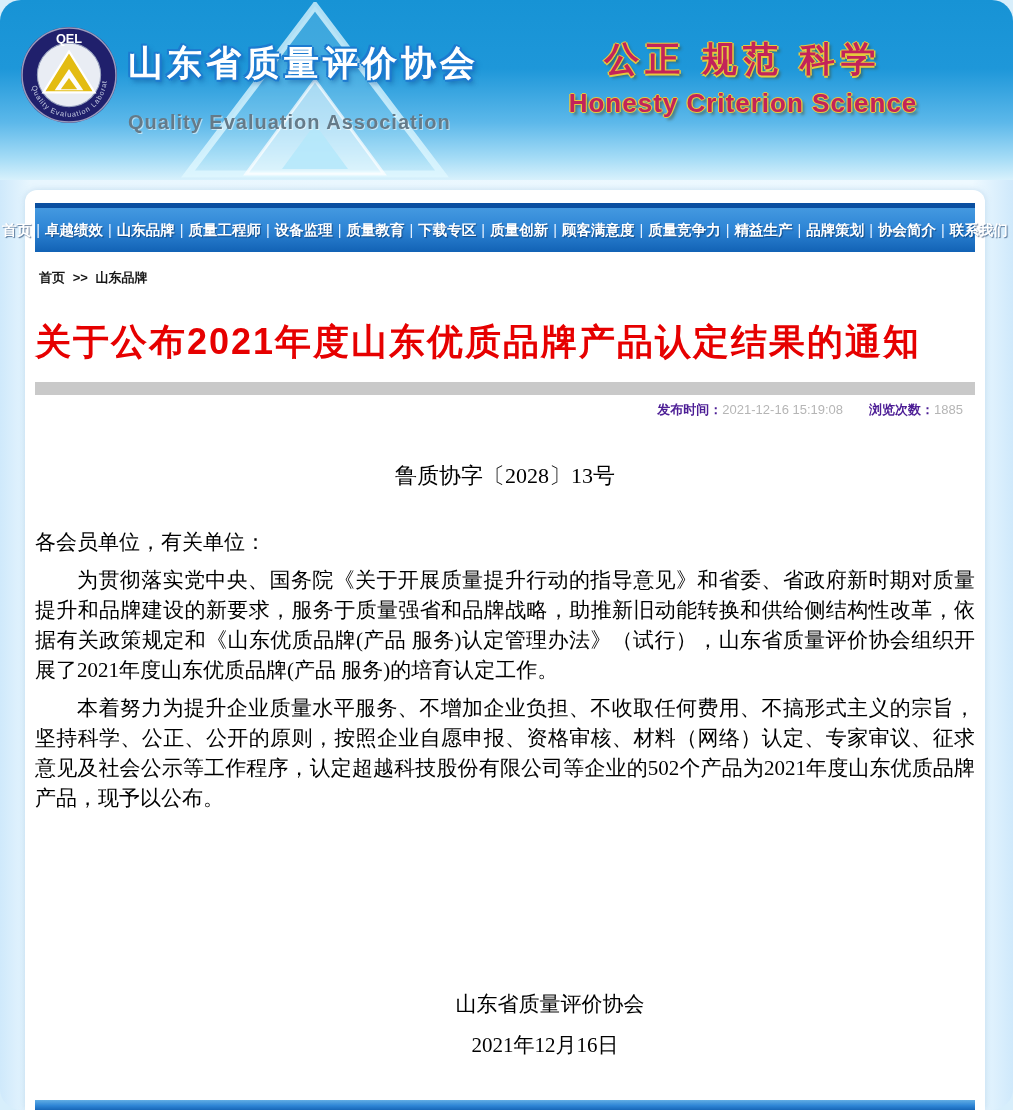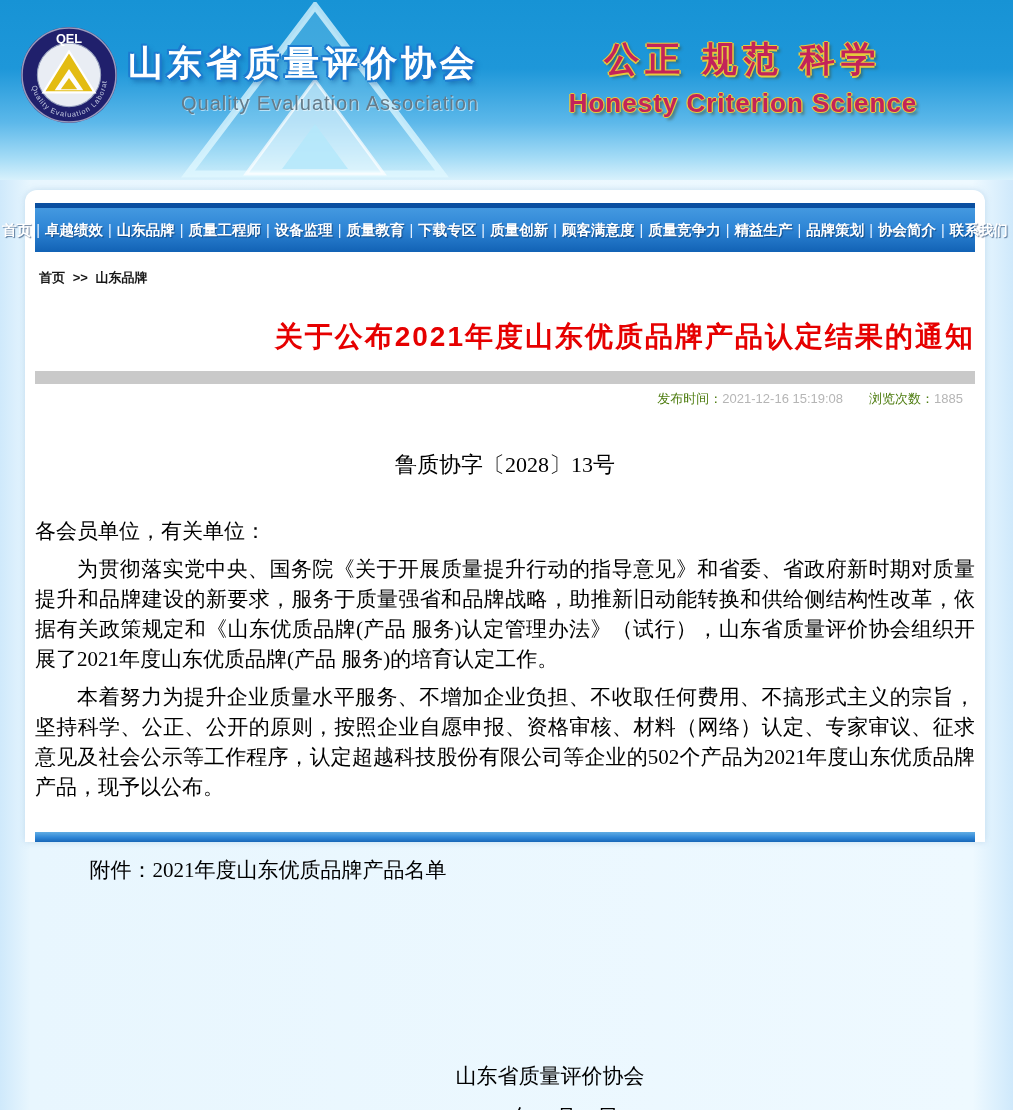--- a/index.html
+++ b/index.html
@@ -1,63 +1,63 @@
 <!DOCTYPE html>
 <html><head>
 <meta charset="utf-8">
 <style>
   html,body{margin:0;padding:0;overflow:hidden;}
   body{width:1013px;height:1110px;background:#d7eefb;font-family:"Liberation Sans",sans-serif;}
   .page{position:relative;width:1013px;height:1110px;overflow:hidden;
-        background:linear-gradient(90deg,#cfe9fb 0%,#e8f6fe 3%,#eef9ff 96%,#cfe9fb 100%);}
+        background:linear-gradient(90deg,#cfe9fb 0%,#e8f6fe 3%,#eef9ff 96%,#cfe9fb 100%);border-radius:21px;}
 
   
   .header{position:absolute;top:0;left:0;width:1013px;height:180px;
           background:linear-gradient(180deg,#1793d5 0%,#1e97d9 38%,#45acе4 60%,#5cb8ea 68%,#a5dcf6 88%,#d8f1fc 100%);
           background:linear-gradient(180deg,#1793d5 0%,#1e97d9 38%,#5cb8ea 68%,#a5dcf6 88%,#d8f1fc 100%);
           overflow:hidden;}
   .tri-watermark{position:absolute;left:150px;top:2px;width:330px;height:178px;}
   .logo-badge{position:absolute;left:20px;top:26px;width:98px;height:98px;cursor:pointer;}
   .org-names{position:absolute;left:128px;top:40px;}
   .org-cn{font-size:35px;font-weight:bold;color:#ffffff;letter-spacing:4px;
           text-shadow:2px 0 0 #1d7bd0,-2px 0 0 #1d7bd0,0 2px 0 #1d7bd0,0 -2px 0 #1d7bd0,
                       2px 2px 0 #1d7bd0,-2px -2px 0 #1d7bd0,3px 4px 5px rgba(10,70,140,.55);}
-  .org-en{margin-top:5px;font-size:20px;color:#657a88;letter-spacing:1px;font-weight:normal;
-          text-shadow:1px 1px 0 rgba(255,255,255,.55);text-align:right;}
+  .org-en{margin-top:24px;font-size:20px;color:#657a88;letter-spacing:1px;font-weight:bold;
+          text-shadow:1px 1px 0 rgba(255,255,255,.55);}
   .slogan{position:absolute;right:40px;top:36px;width:460px;text-align:center;}
   .slogan-cn{font-size:35px;font-weight:bold;color:#c2235a;letter-spacing:6px;
              text-shadow:1.5px 0 0 #e6c93e,-1.5px 0 0 #e6c93e,0 1.5px 0 #e6c93e,0 -1.5px 0 #e6c93e,
                          3px 3px 3px rgba(70,60,0,.45);}
   .slogan-en{margin-top:5px;font-size:26px;font-weight:bold;color:#c2235a;letter-spacing:1px;
              text-shadow:1.2px 0 0 #e6c93e,-1.2px 0 0 #e6c93e,0 1.2px 0 #e6c93e,0 -1.2px 0 #e6c93e,
                          3px 3px 3px rgba(70,60,0,.45);}
 
   
-  .panel{position:absolute;top:190px;left:25px;width:960px;height:652px;background:#ffffff;
+  .panel{position:absolute;top:190px;left:25px;width:960px;height:920px;background:#ffffff;
          border-radius:12px 12px 0 0;box-shadow:0 0 6px rgba(120,170,210,.35);}
   .inner{padding:0 10px;}
 
   
   .nav{margin-top:13px;height:44px;border-top:5px solid #0a4fa0;
        background:linear-gradient(180deg,#4499e0 0%,#2f86d6 45%,#1262b5 100%);
        display:flex;align-items:center;justify-content:center;flex-wrap:nowrap;
        font-weight:bold;font-size:14.5px;color:#fff;white-space:nowrap;}
   .nav-item{padding:0 5px;cursor:pointer;text-shadow:1px 1px 1px rgba(0,40,90,.6);}
   .nav-sep{color:#e8f2ff;font-weight:normal;}
 
   
   .breadcrumb{margin:17px 0 0 4px;font-size:13px;font-weight:bold;color:#161616;}
   .breadcrumb .crumb{cursor:pointer;}
   .crumb-sep{margin:0 4px;font-weight:bold;}
 
   
-  .title{margin-top:31px;text-align:right;font-size:28px;font-weight:bold;color:#e60000;letter-spacing:2px;}
+  .title{margin-top:31px;text-align:left;font-size:36px;font-weight:bold;color:#e60000;letter-spacing:2px;}
   .graybar{margin-top:15px;height:13px;background:#c9c9c9;}
   .meta{margin-top:6px;text-align:right;padding-right:12px;font-size:13px;color:#b5b5b5;}
-  .meta .lbl{font-weight:normal;color:#4d7c0f;}
+  .meta .lbl{font-weight:bold;color:#4c1d95;}
   .meta .gap{display:inline-block;width:26px;}
 
   
   .docnum{margin-top:42px;text-align:center;font-family:"Liberation Serif",serif;font-size:22px;color:#000;}
   .doc-body{font-family:"Liberation Serif",serif;font-size:21px;line-height:30px;color:#000;}
   .salutation{margin-top:36px;}
   .para{margin:8px 0 0 0;text-indent:2em;text-align:justify;}
   .attach-note{margin-top:53px;text-indent:2.6em;}
   .sig-org{margin-top:176px;text-align:center;position:relative;left:45px;}
   .sig-date{margin-top:11px;text-align:center;position:relative;left:40px;}
@@ -146,21 +146,20 @@
 
       <div class="meta">
         <span class="lbl">发布时间：</span><span>2021-12-16 15:19:08</span><span class="gap"></span><span class="lbl">浏览次数：</span><span>1885</span>
       </div>
 
       <div class="doc-body">
         <div class="docnum">鲁质协字〔2028〕13号</div>
         <div class="salutation">各会员单位，有关单位：</div>
         <p class="para">为贯彻落实党中央、国务院《关于开展质量提升行动的指导意见》和省委、省政府新时期对质量提升和品牌建设的新要求，服务于质量强省和品牌战略，助推新旧动能转换和供给侧结构性改革，依据有关政策规定和《山东优质品牌(产品 服务)认定管理办法》（试行），山东省质量评价协会组织开展了2021年度山东优质品牌(产品 服务)的培育认定工作。</p>
         <p class="para">本着努力为提升企业质量水平服务、不增加企业负担、不收取任何费用、不搞形式主义的宗旨，坚持科学、公正、公开的原则，按照企业自愿申报、资格审核、材料（网络）认定、专家审议、征求意见及社会公示等工作程序，认定超越科技股份有限公司等企业的502个产品为2021年度山东优质品牌产品，现予以公布。</p>
-        <div class="attach-note">附件：2021年度山东优质品牌产品名单</div>
         <div class="sig-org">山东省质量评价协会</div>
         <div class="sig-date">2021年12月16日</div>
       </div>
 
     </div>
     <div class="bottombar"></div>
   </div>
 
 </div>
 

